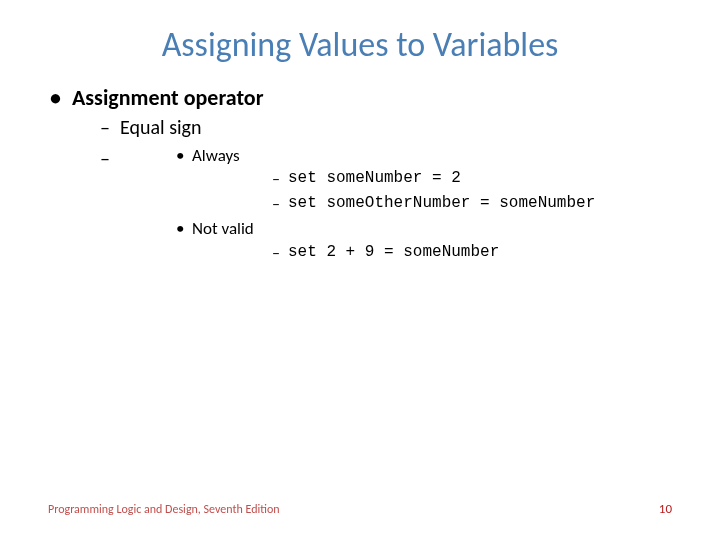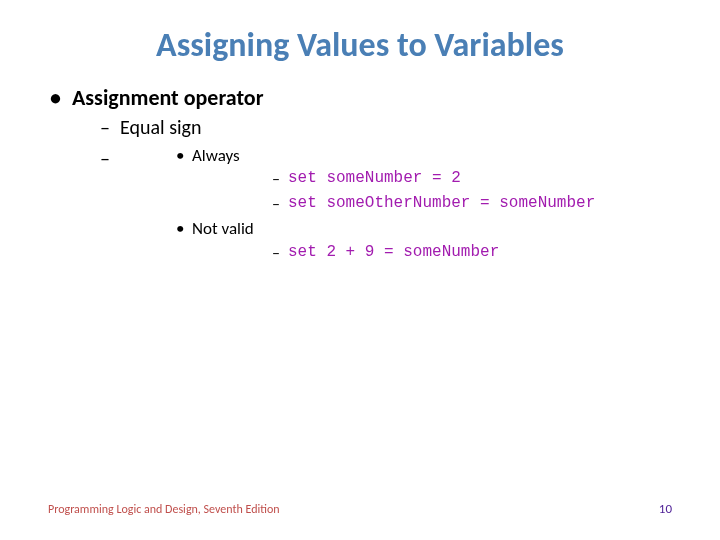--- a/index.html
+++ b/index.html
@@ -13,21 +13,21 @@
   }
   .slide {
     width: 100%;
     height: 100%;
     padding: 24px 48px 40px 48px;
     position: relative;
   }
   .title {
     color: #4a7fb5;
     font-size: 34px;
-    font-weight: 700;
+    font-weight: 400;
     text-align: center;
     margin-bottom: 18px;
   }
   ul { list-style: none; }
   .lvl1 { margin-left: 0; }
   .lvl1 > li {
     font-size: 22px;
     font-weight: 700;
     color: #000;
     position: relative;
@@ -71,21 +71,21 @@
   .lvl3 > li::before {
     content: "•";
     position: absolute;
     left: 56px;
     top: 0;
   }
   .lvl4 { margin-left: 0; }
   .lvl4 > li {
     font-size: 16px;
     font-weight: 400;
-    color: #a21caf;
+    color: #000000;
     position: relative;
     padding-left: 96px;
     margin-bottom: 1px;
     line-height: 1.45;
     font-family: "Courier New", Courier, monospace;
   }
   .lvl4 > li::before {
     content: "–";
     position: absolute;
     left: 80px;
@@ -104,21 +104,21 @@
     bottom: 24px;
     font-size: 12px;
     color: #c0504d;
     text-align: center;
   }
   .footer-right {
     position: absolute;
     right: 48px;
     bottom: 24px;
     font-size: 13px;
-    color: #4c1d95;
+    color: #b91c1c;
   }
 </style>
 </head>
 <body>
 
 <div class="slide">
   <h1 class="title">Assigning Values to Variables</h1>
 
   <ul class="lvl1">
     <li>

